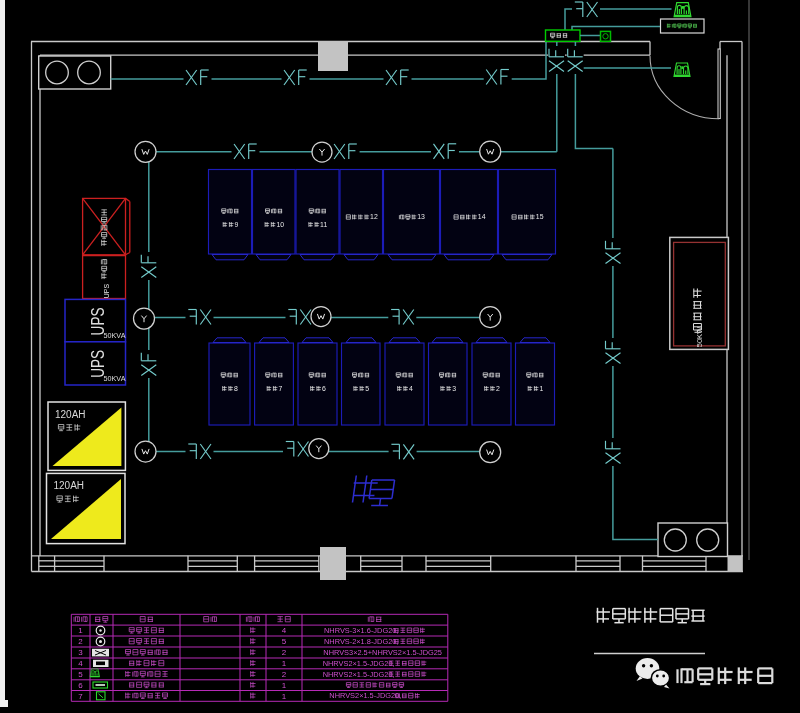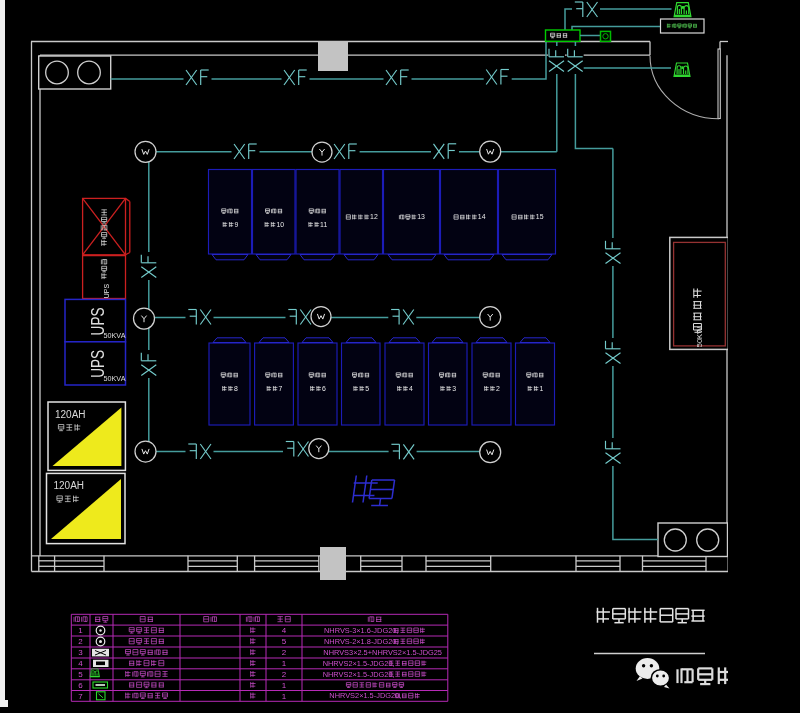--- a/index.html
+++ b/index.html
@@ -1,14 +1,14 @@
 <!DOCTYPE html>
 <html><head><meta charset="utf-8"><style>
 html,body{margin:0;padding:0;background:#000;}
-#cv{position:relative;width:728px;height:713px;background:#000;overflow:hidden;font-family:"Liberation Sans",sans-serif;}
+#cv{position:relative;width:800px;height:713px;background:#000;overflow:hidden;font-family:"Liberation Sans",sans-serif;}
 </style></head>
 <body>
 <div id="cv">
     <svg width="800" height="713" viewBox="0 0 800 713" style="position:absolute;top:0;left:0">
       <rect x="0" y="0" width="5" height="702" fill="#f0f0f0"></rect>
       <rect x="0" y="700" width="8" height="7" fill="#f0f0f0"></rect>
       <line x1="749" y1="0" x2="749" y2="560" stroke="#4a4a4a" stroke-width="1.5"></line>
       <g stroke="#c9c9c9" stroke-width="1.3" fill="none">
         <line x1="31" y1="41.5" x2="650" y2="41.5"></line>
         <line x1="40" y1="55.2" x2="650" y2="55.2"></line>

